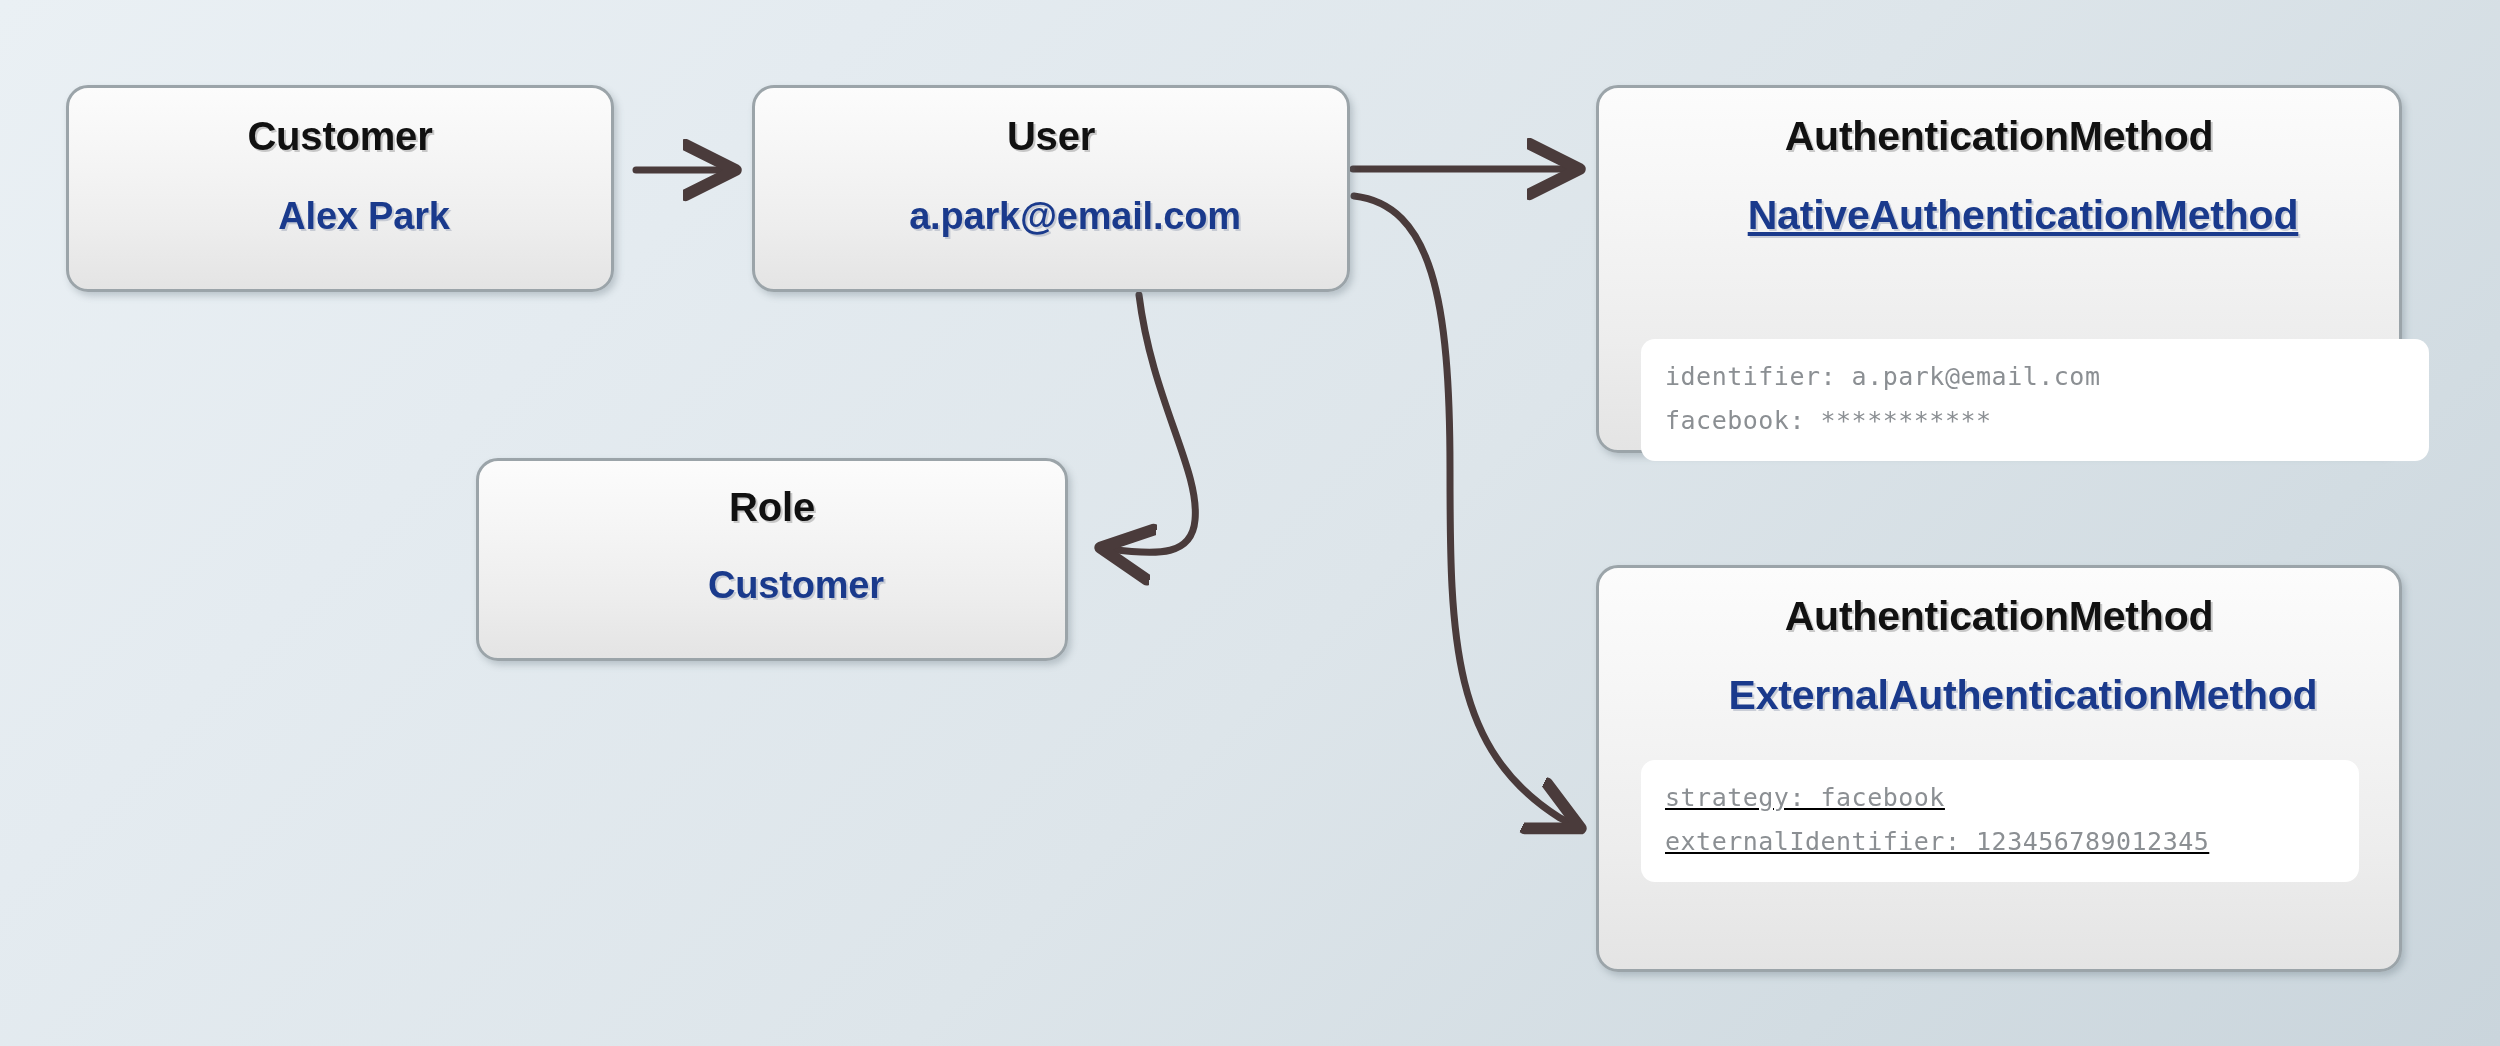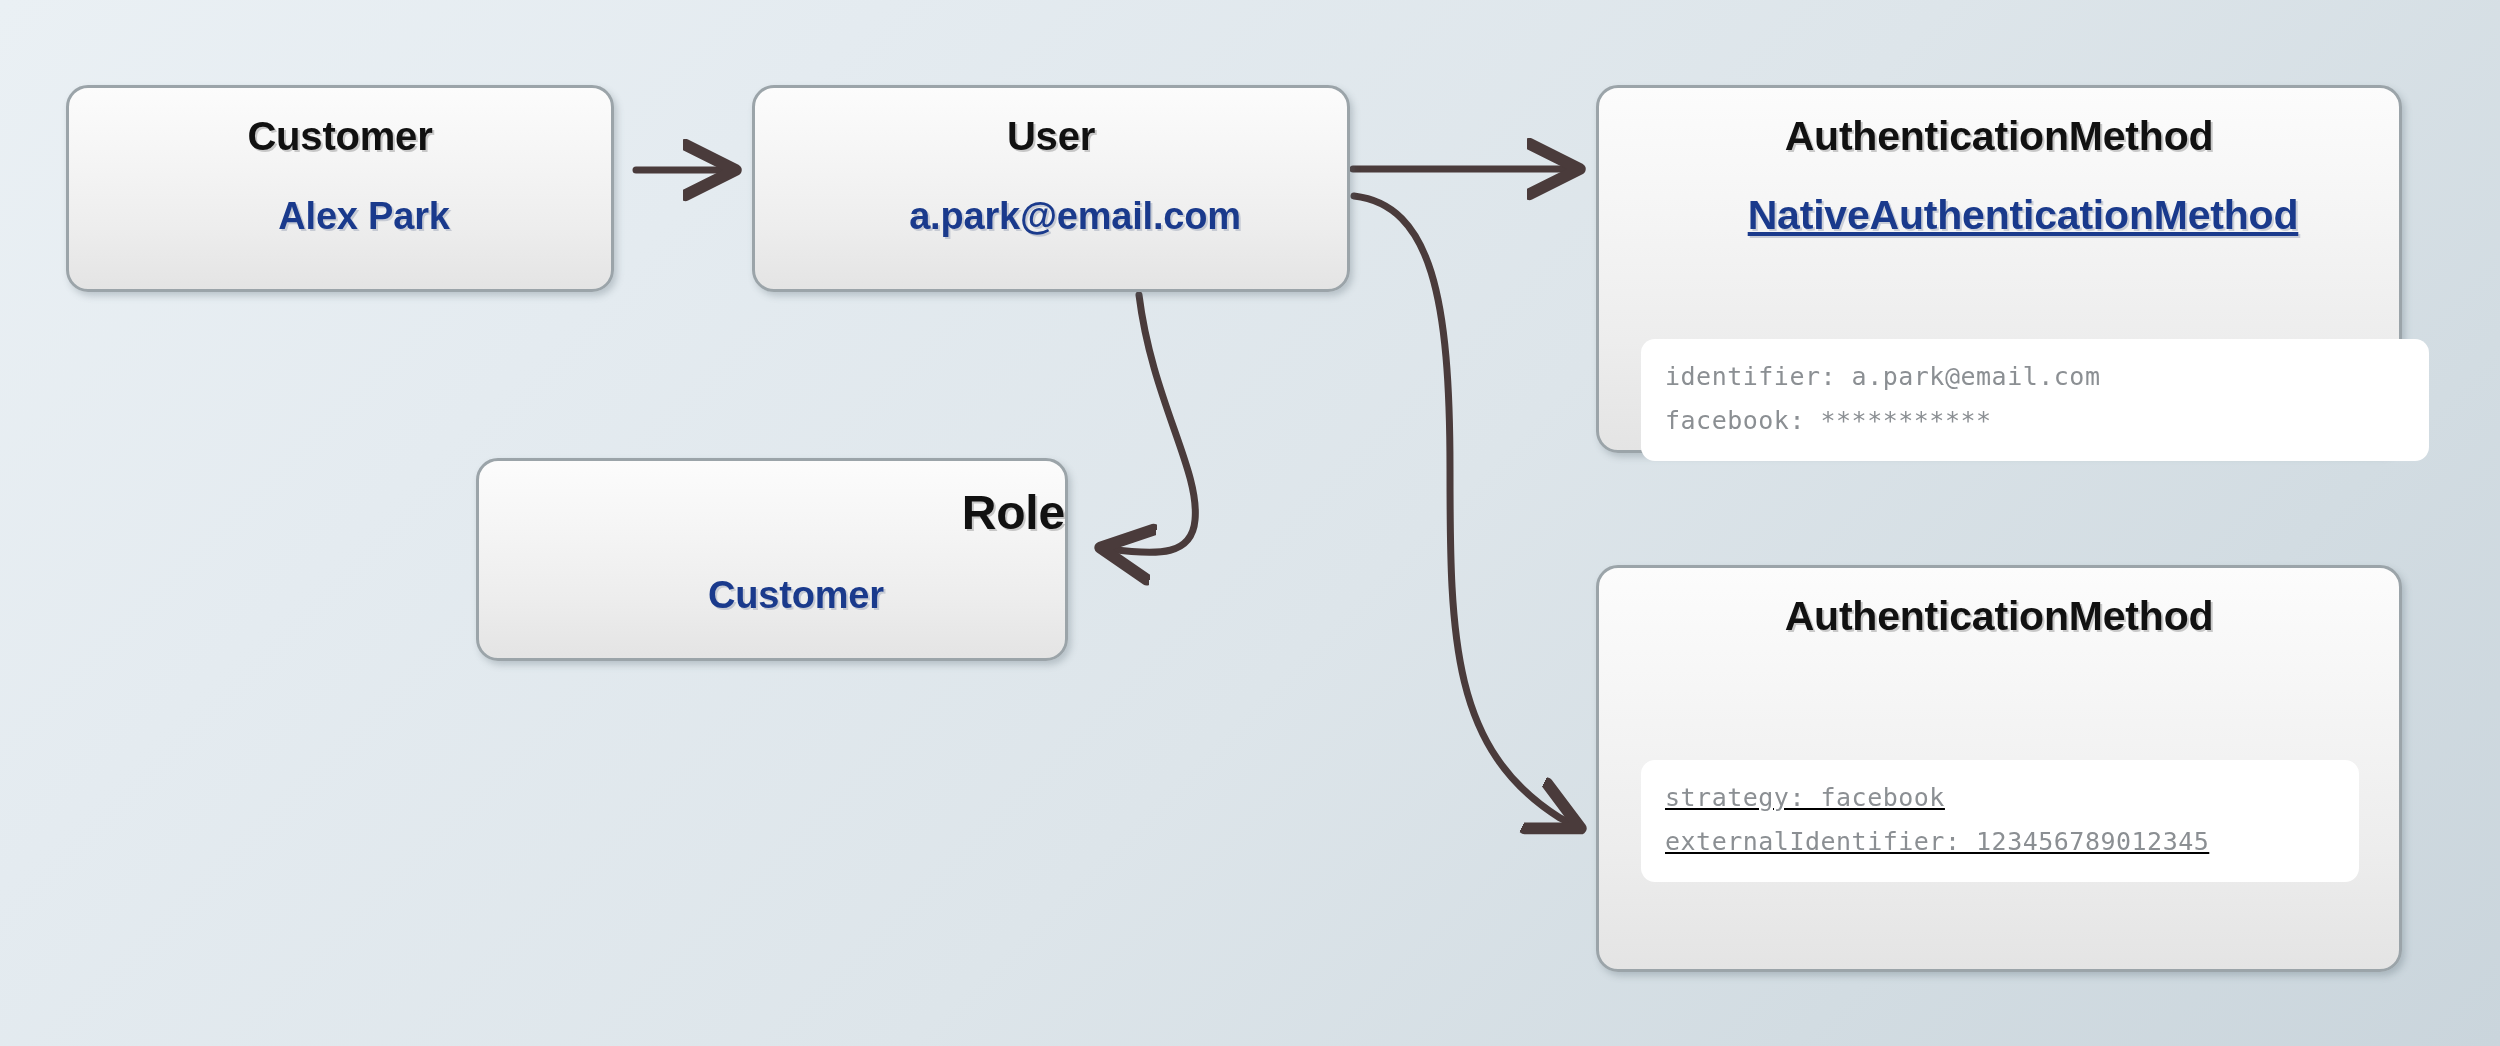--- a/index.html
+++ b/index.html
@@ -69,21 +69,21 @@
   #node-customer { left: 66px;   top: 85px;  width: 548px;  height: 207px; }
   #node-user     { left: 752px;  top: 85px;  width: 598px;  height: 207px; }
   #node-role     { left: 476px;  top: 458px; width: 592px;  height: 203px; }
   #node-native   { left: 1596px; top: 85px;  width: 806px;  height: 368px; }
   #node-external { left: 1596px; top: 565px; width: 806px;  height: 407px; }
 
   #node-customer .node-title    { font-size: 40px; margin-top: 26px; }
   #node-customer .node-subtitle { font-size: 38px; margin-top: 36px; }
   #node-user .node-title        { font-size: 40px; margin-top: 26px; }
   #node-user .node-subtitle     { font-size: 38px; margin-top: 36px; }
-  #node-role .node-title        { font-size: 48px; margin-top: 24px; text-align: right; }
+  #node-role .node-title        { font-size: 40px; margin-top: 24px; }
   #node-role .node-subtitle     { font-size: 38px; margin-top: 34px; }
 
   #node-native .node-title      { font-size: 41px; margin-top: 25px; }
   #node-native .node-subtitle   { font-size: 41px; margin-top: 32px; text-decoration: underline; }
   #node-external .node-title    { font-size: 41px; margin-top: 25px; }
   #node-external .node-subtitle { font-size: 41px; margin-top: 32px; }
 
   #panel-native   { left: 42px; top: 207px; width: 788px; margin-top: 44px; }
   #panel-external { left: 42px; top: 192px; width: 718px; text-decoration: underline; }
 </style>
@@ -135,19 +135,20 @@
     <div class="node-title">AuthenticationMethod</div>
     <div class="node-subtitle">NativeAuthenticationMethod</div>
     <div class="detail-panel" id="panel-native">
       <div class="detail-line">identifier: a.park@email.com</div>
       <div class="detail-line">facebook: ***********</div>
     </div>
   </div>
 
   <div class="node" id="node-external">
     <div class="node-title">AuthenticationMethod</div>
+    <div class="node-subtitle">ExternalAuthenticationMethod</div>
     <div class="detail-panel" id="panel-external">
       <div class="detail-line">strategy: facebook</div>
       <div class="detail-line">externalIdentifier: 123456789012345</div>
     </div>
   </div>
 
 </div>
 
 </body></html>

